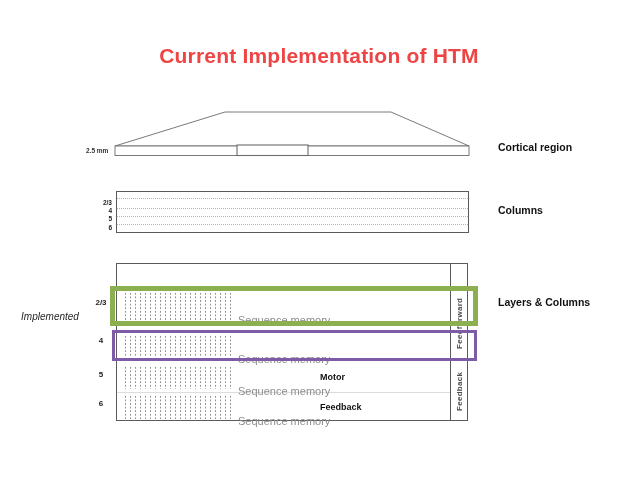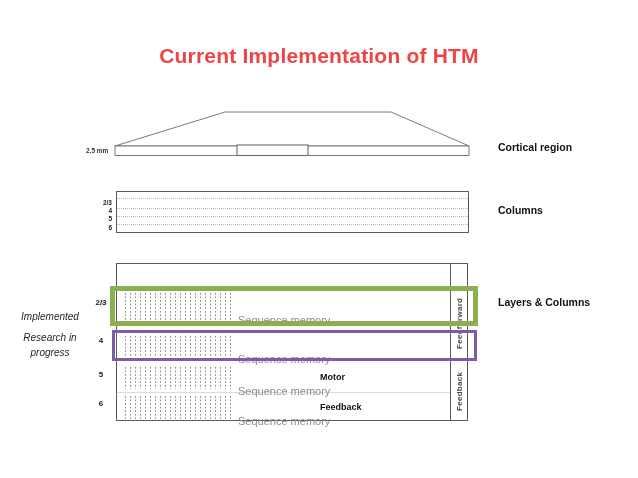--- a/index.html
+++ b/index.html
@@ -123,20 +123,16 @@
   <span class="lc-row-label" style="top:370px">5</span>
   <span class="lc-row-label" style="top:399px">6</span>
 
   <div class="vlabel v-ff">Feedforward</div>
   <div class="vlabel v-fb">Feedback</div>
 
   <div class="hl-box hl-green" style="border-color: rgb(140, 175, 79);"></div>
   <div class="hl-box hl-purple" style="border-color: rgb(125, 91, 166);"></div>
 
   <div class="annot annot-impl">Implemented</div>
-  <div class="annot annot-res">
-    <div>Research in</div>
-    <div>progress</div>
-  </div>
 
   <div class="caption cap-lc">Layers &amp; Columns</div>
 
 </div>
 
 </body></html>

